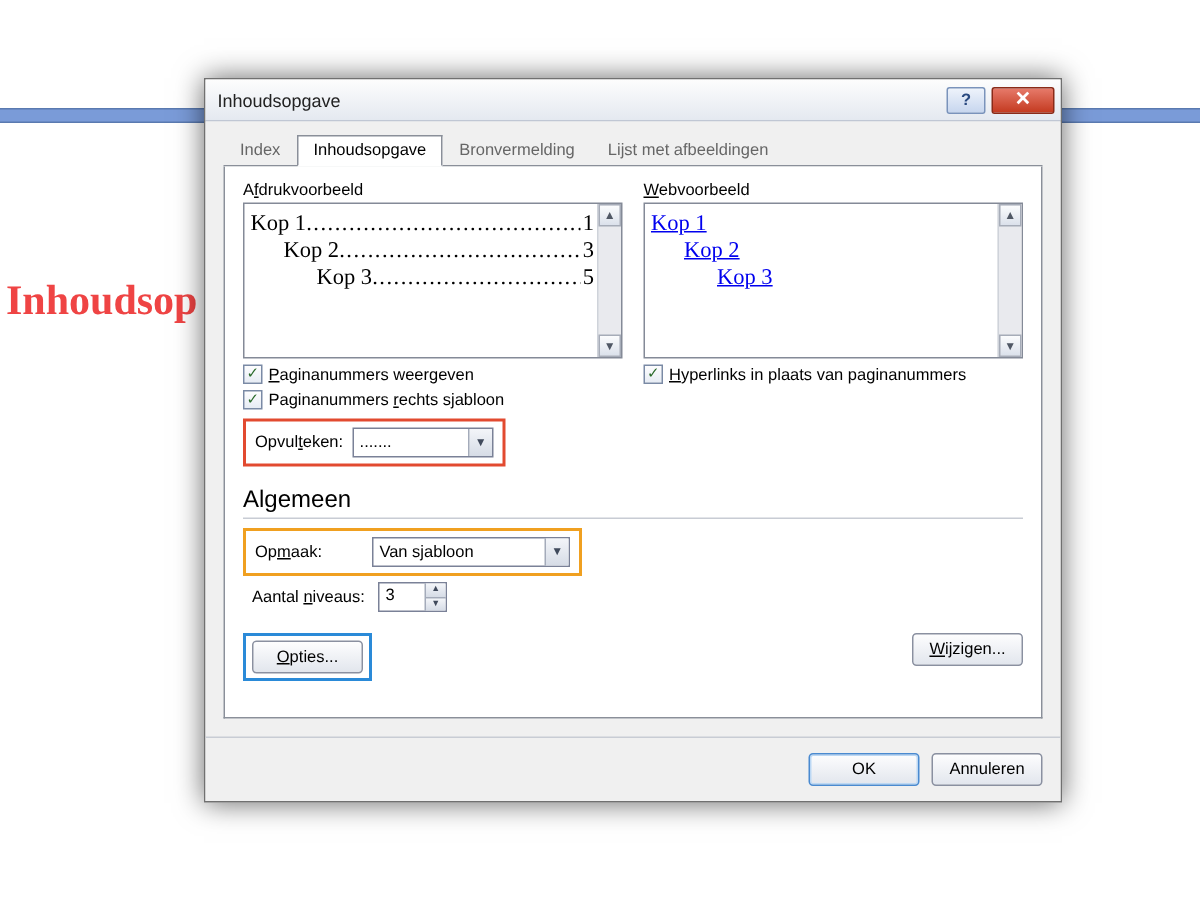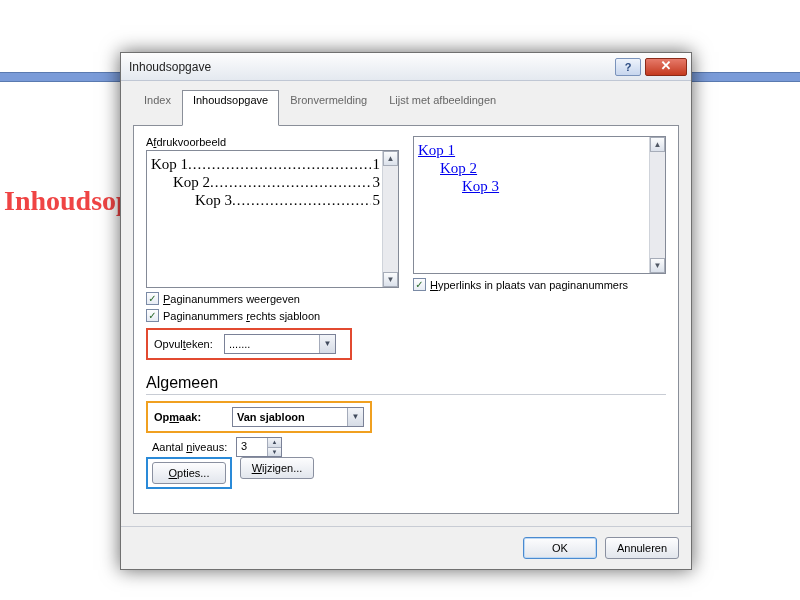--- a/index.html
+++ b/index.html
@@ -27,21 +27,21 @@
     top: 185px;
     left: 4px;
     font-family: "Times New Roman", serif;
     font-size: 28px;
     font-weight: bold;
     color: #ef4444;
   }
   .dialog {
     position: absolute;
     top: 52px;
-    left: 120px;
+    left: 136px;
     width: 572px;
     background: #f0f0f0;
     border: 1px solid #707070;
     box-shadow: 0 0 18px rgba(0,0,0,0.6);
   }
   .titlebar {
     height: 28px;
     background: linear-gradient(#fdfdfd, #e4e9f0);
     border-bottom: 1px solid #c0c7d4;
     display: flex;
@@ -84,21 +84,21 @@
   .dlg-body {
     padding: 8px 12px 12px 12px;
     background: #f0f0f0;
   }
   .tabs {
     display: flex;
     border-bottom: 1px solid #8a8f99;
     margin-bottom: 0;
   }
   .tab {
-    padding: 3px 10px 19px 10px;
+    padding: 3px 10px 4px 10px;
     font-size: 11px;
     color: #666;
     border: 1px solid transparent;
     border-bottom: none;
     position: relative;
     top: 1px;
     cursor: pointer;
   }
   .tab.active {
     background: #fff;
@@ -114,21 +114,21 @@
   }
   .previews {
     display: flex;
     gap: 14px;
   }
   .col { flex: 1; }
   .section-label { font-size: 11px; margin-bottom: 2px; display: block; }
   .underline { text-decoration: underline; }
   .preview-box {
     position: relative;
-    height: 138px;
+    height: 104px;
     border: 1px solid #848a97;
     background: #fff;
     font-family: "Times New Roman", serif;
     font-size: 15px;
     padding: 4px 4px 4px 6px;
   }
   .preview-inner {
     position: absolute;
     left: 4px; right: 18px; top: 4px; bottom: 4px;
     overflow: hidden;
@@ -238,28 +238,27 @@
     font-size: 6px;
     text-align: center;
     line-height: 8px;
     color: #404a5c;
   }
   .spinner .sb + .sb { border-top: 1px solid #a4abba; }
   .highlight-red {
     border: 2px solid #e24a30;
     padding: 4px 6px;
     margin-top: 6px;
-    width: 206px;
+    width: 175px;
   }
   .highlight-orange {
     border: 2px solid #f0a020;
     padding: 4px 6px;
     width: 226px;
     margin-top: 4px;
-    font-weight: bold;
   }
   .highlight-blue {
     border: 2px solid #2a8ad8;
     padding: 3px 4px;
     display: inline-block;
   }
   .group-header {
     font-size: 16px;
     margin-top: 14px;
     margin-bottom: 2px;
@@ -279,21 +278,21 @@
     background: linear-gradient(#fdfdfe,#e2e6ed);
     border: 1px solid #8a90a0;
     border-radius: 3px;
     padding: 0 10px;
     cursor: pointer;
   }
   .btn.default {
     border-color: #4a8ad0;
     box-shadow: inset 0 0 0 1px #bcd8f4;
   }
-  .btn-row { display: flex; justify-content: flex-start; gap: 8px; }
+  .btn-row { display: flex; justify-content: space-between; gap: 8px; margin-top: 14px; }
   .dialog-footer {
     border-top: 1px solid #c8ccd4;
     padding: 10px 12px;
     display: flex;
     justify-content: flex-end;
     gap: 8px;
     background: #f0f0f0;
   }
 </style>
 </head>
@@ -363,20 +362,23 @@
               </span>
               <div class="combo" style="width:112px">
                 <span class="val">.......</span>
                 <span class="dd">▼</span>
               </div>
             </div>
           </div>
         </div>
 
         <div class="col">
+          <span class="section-label">
+            <span class="underline">W</span><span>ebvoorbeeld</span>
+          </span>
           <div class="preview-box">
             <div class="preview-inner">
               <span class="web-link" style="padding-left:0">Kop 1</span>
               <span class="web-link" style="padding-left:22px">Kop 2</span>
               <span class="web-link" style="padding-left:44px">Kop 3</span>
             </div>
             <div class="scroll-gutter">
               <div class="scroll-arrow">▲</div>
               <div class="scroll-arrow">▼</div>
             </div>

